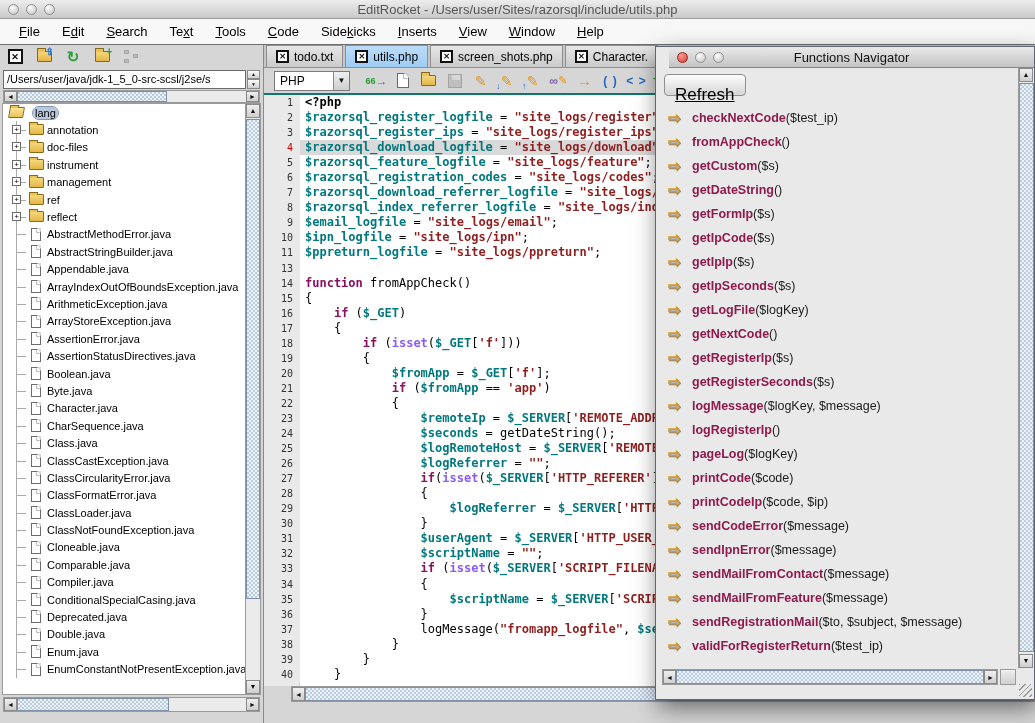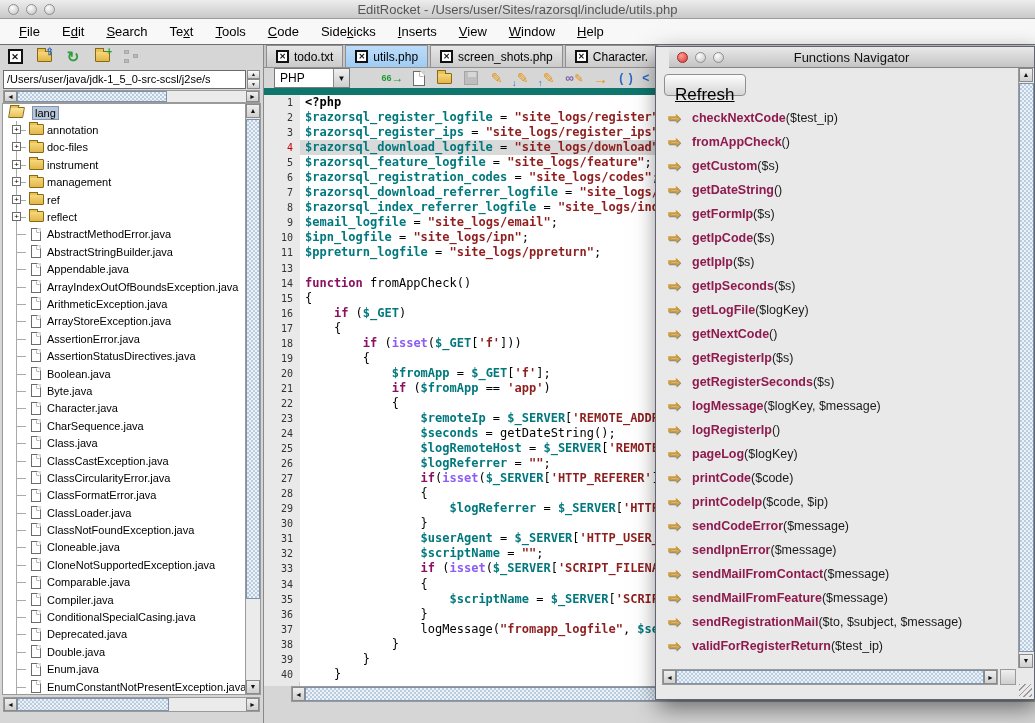--- a/index.html
+++ b/index.html
@@ -76,21 +76,21 @@
     background:linear-gradient(#f6d879,#e2b64a);}
   .t-folder::before{content:"";position:absolute;left:-1px;top:-3px;width:7px;height:2px;
     background:#e9c35a;border:1px solid #8a6914;border-bottom:none;}
   .t-folder.open{transform:skewX(-10deg);background:linear-gradient(#fce69a,#e8c158);}
   .t-file{width:10px;height:13px;background:#fff;border:1px solid #6b6b6b;left:28px;top:2px;}
   .t-file::after{content:"";position:absolute;right:-1px;top:-1px;border-style:solid;
     border-width:0 4px 4px 0;border-color:transparent #d8d8d8 transparent transparent;
     box-shadow:-1px 1px 0 -0.5px #6b6b6b;}
   .tree-row.root{padding-left:30px;}
   .tree-row.root .tree-icon{left:6px;}
-  .tree-label.sel{background:#b9c8da;outline:1px solid #7f94ad;padding:0 2px;}
+  .tree-label.sel{background:#b9c8da;outline:1px solid #7f94ad;padding:0 2px;border-radius:6px;}
   .tree-vscroll{position:absolute;right:0;top:0;bottom:0;width:15px;background:#ebebeb;border-left:1px solid #9a9a9a;}
   .vs-btn{position:absolute;left:0;width:14px;height:14px;background:linear-gradient(#efefef,#cfcfcf);
     border:1px solid #8a8a8a;font-size:7px;line-height:12px;text-align:center;color:#111;}
   .tree-vscroll .vs-thumb{position:absolute;left:0;top:15px;width:14px;height:480px;}
   .vs-thumb{border:1px solid #7e91a8;background-color:#b9cce0;
     background-image:linear-gradient(45deg,rgba(255,255,255,.75) 25%,transparent 25%,transparent 75%,rgba(255,255,255,.75) 75%),
       linear-gradient(45deg,rgba(255,255,255,.75) 25%,transparent 25%,transparent 75%,rgba(255,255,255,.75) 75%);
     background-size:4px 4px;background-position:0 0,2px 2px;}
   .fb-bottom-scroll{margin-top:2px;height:15px;}
   .fb-bottom-scroll .sb-thumb{width:152px;}
@@ -98,22 +98,22 @@
   
   .editor-panel{position:absolute;left:264px;top:45px;right:0;bottom:0;display:flex;flex-direction:column;}
   .tabbar{height:23px;background:#c6c6c6;display:flex;align-items:flex-end;border-bottom:1px solid #8f8f8f;}
   .tab{height:22px;display:flex;align-items:center;gap:5px;padding:0 9px;
     background:linear-gradient(#e6e6e6,#cbcbcb);border:1px solid #8f8f8f;border-bottom:none;
     font-size:12px;color:#000;margin-left:2px;white-space:nowrap;}
   .tab.active{background:linear-gradient(#bcdcfa,#9fccf3);}
   .tab-close{display:inline-flex;width:13px;height:13px;border:2px solid #111;background:#fff;
     align-items:center;justify-content:center;font-size:8px;font-weight:bold;color:#111;flex:none;}
 
-  .ed-toolbar{height:27px;background:#d6d6d6;border-bottom:7px solid #0f766e;
-    display:flex;align-items:center;gap:19px;padding-left:10px;}
+  .ed-toolbar{height:27px;background:#d6d6d6;border-bottom:2px solid #0f766e;
+    display:flex;align-items:center;gap:3px;padding-left:10px;}
   .combo{width:76px;height:20px;background:#fff;border:1px solid #7a7a7a;display:flex;align-items:center;
     font-size:12px;padding-left:5px;margin-right:12px;}
   .combo .arrow{margin-left:auto;width:16px;height:18px;background:linear-gradient(#efefef,#cfcfcf);
     border-left:1px solid #8a8a8a;display:flex;align-items:center;justify-content:center;font-size:8px;color:#111;}
   .edi{display:inline-flex;width:23px;height:20px;align-items:center;justify-content:center;position:relative;font-size:13px;}
   .edi.disabled{opacity:.4;filter:grayscale(1);}
   .gl{color:#1f9e2f;font-size:9px;font-weight:bold;}
   .ga{color:#1f9e2f;font-weight:bold;font-size:12px;}
   .page{display:inline-block;width:12px;height:15px;background:#fff;border:1px solid #6b6b6b;position:relative;}
   .page::after{content:"";position:absolute;right:-1px;top:-1px;border-style:solid;border-width:0 5px 5px 0;
@@ -343,24 +343,20 @@
             <span class="tree-icon t-file"></span>
             <span class="tree-label">ClassLoader.java</span>
           </div>
           <div class="tree-row">
             <span class="tree-icon t-file"></span>
             <span class="tree-label">ClassNotFoundException.java</span>
           </div>
           <div class="tree-row">
             <span class="tree-icon t-file"></span>
             <span class="tree-label">Cloneable.java</span>
-          </div>
-          <div class="tree-row">
-            <span class="tree-icon t-file"></span>
-            <span class="tree-label">CloneNotSupportedException.java</span>
           </div>
           <div class="tree-row">
             <span class="tree-icon t-file"></span>
             <span class="tree-label">Comparable.java</span>
           </div>
           <div class="tree-row">
             <span class="tree-icon t-file"></span>
             <span class="tree-label">Compiler.java</span>
           </div>
           <div class="tree-row">

